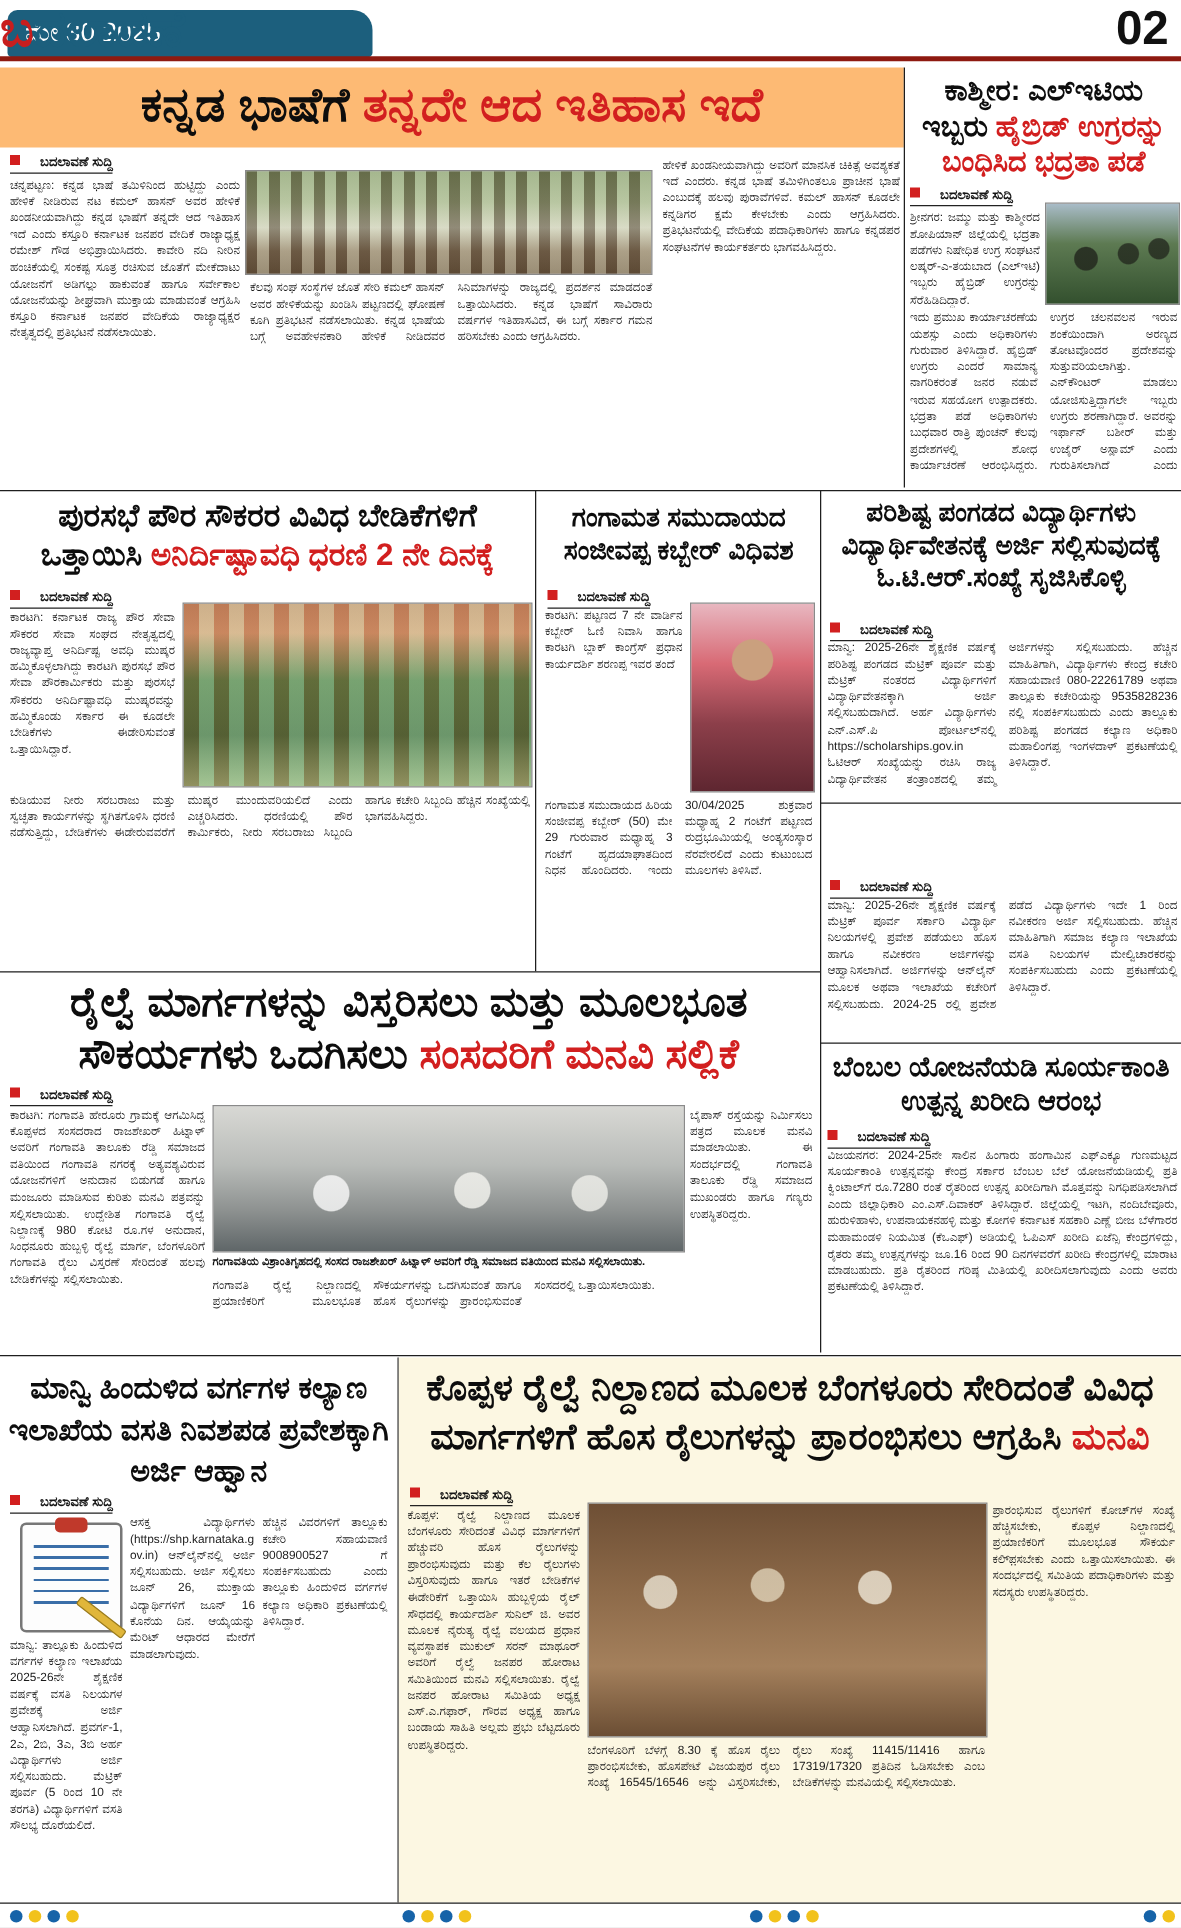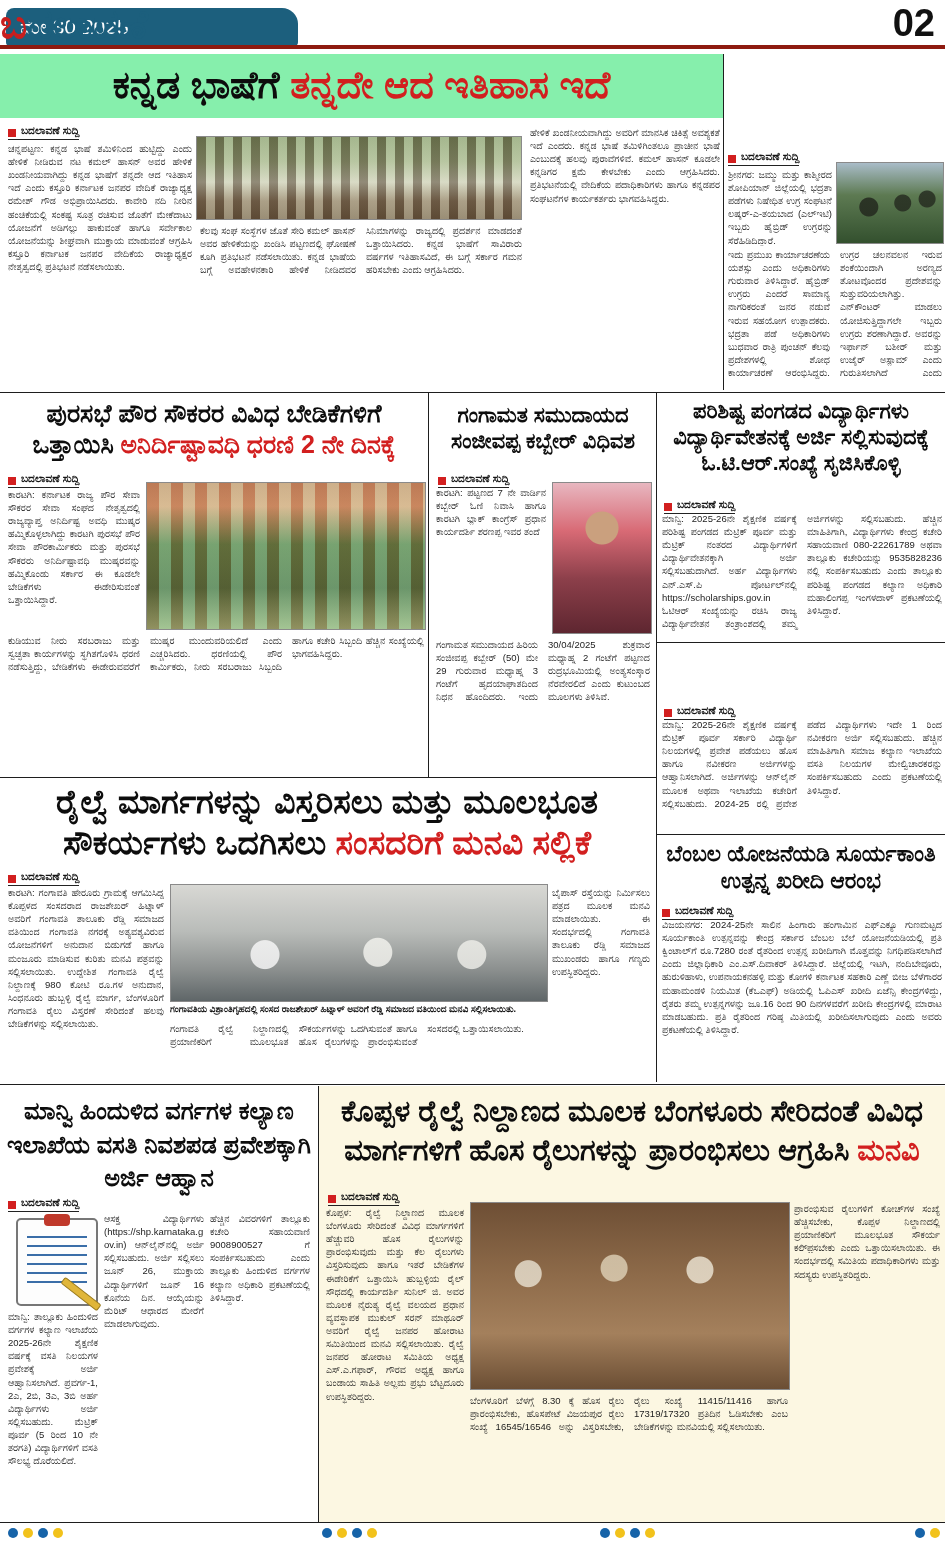--- a/index.html
+++ b/index.html
@@ -6,21 +6,21 @@
   .page{position:relative;width:945px;height:1542px;background:#ffffff;
         font-family:"Liberation Sans","DejaVu Sans",sans-serif;overflow:hidden;margin:0 auto}
   .abs{position:absolute}
   .bodytxt{font-size:9.5px;line-height:1.38;text-align:justify;color:#1c1c1c;overflow:hidden;word-break:break-word}
   .cols2{column-count:2;column-gap:10px}
   .cols3{column-count:3;column-gap:10px}
   .hl{font-weight:bold;text-align:center;color:#0d0d0d;line-height:1.24}
   .redtxt{color:#d21f1f}
   .rule{background:#1e1e1e}
   .maroon-rule{background:#8e1a10}
-  .byline{display:flex;align-items:flex-end;gap:5px;border-bottom:1.5px solid #222;padding-bottom:2px;width:max-content}
+  .byline{display:flex;align-items:flex-start;gap:16px;border-bottom:1.5px solid #222;padding-bottom:2px;width:max-content}
   .sq{width:8px;height:8px;background:#d21f1f;display:inline-block}
   .byl{font-size:10.5px;font-weight:bold;color:#151515}
   .caption{font-size:9px;font-weight:bold;color:#111;text-align:justify;line-height:1.3}
   .photo{border:1px solid #8a8a8a}
   .ph-green{background:
     repeating-linear-gradient(90deg,rgba(70,45,30,.45) 0 9px,rgba(235,225,205,.35) 9px 18px),
     linear-gradient(180deg,#7fa06c 0%,#9db88a 30%,#cfd8c2 55%,#8a7d62 78%,#6f6147 100%)}
   .ph-forest{background:
     radial-gradient(circle at 30% 55%,rgba(35,40,30,.85) 0 9px,transparent 10px),
     radial-gradient(circle at 62% 50%,rgba(35,40,30,.8) 0 8px,transparent 9px),
@@ -59,35 +59,38 @@
 
   <div class="abs" style="left:6px;top:8px;width:292px;height:38px;background:#1c5f7d;border-radius:8px 16px 4px 4px">
     <div style="color:#fff;font-weight:normal;font-size:21px;line-height:38px;padding-left:14px">ಮೇ 30 2025</div>
   </div>
   <div class="abs" style="left:0;right:0;top:2px;font-size:40px;font-weight:bold">
     <span style="color:#c81e1e">ಬ</span><span style="color:#1c5f7d">ದಲಾವಣೆ</span>
   </div>
   <div class="abs" style="right:10px;top:2px;font-size:38px;font-weight:bold;color:#111">02</div>
   <div class="abs maroon-rule" style="left:0;top:45px;width:945px;height:4px"></div>
 
-  <div class="abs" style="left:0;top:54px;width:723px;height:64px;background:#86efac;display:flex;align-items:center;justify-content:center">
+  <div class="abs" style="left:0;top:54px;width:723px;height:64px;background:#fdba74;display:flex;align-items:center;justify-content:center">
     <div class="hl" style="font-size:38px;white-space:nowrap">
       <span>ಕನ್ನಡ ಭಾಷೆಗೆ </span><span class="redtxt">ತನ್ನದೇ ಆದ ಇತಿಹಾಸ ಇದೆ</span>
     </div>
   </div>
   <div class="byline abs" style="left:8px;top:124px">
     <span class="sq"></span>
     <span class="byl">ಬದಲಾವಣೆ ಸುದ್ದಿ</span>
   </div>
   <div class="abs photo ph-green" style="left:196px;top:136px;width:324px;height:82px"></div>
   <div class="abs bodytxt" style="left:8px;top:142px;width:184px;height:246px">ಚನ್ನಪಟ್ಟಣ: ಕನ್ನಡ ಭಾಷೆ ತಮಿಳಿನಿಂದ ಹುಟ್ಟಿದ್ದು ಎಂದು ಹೇಳಿಕೆ ನೀಡಿರುವ ನಟ ಕಮಲ್ ಹಾಸನ್ ಅವರ ಹೇಳಿಕೆ ಖಂಡನೀಯವಾಗಿದ್ದು ಕನ್ನಡ ಭಾಷೆಗೆ ತನ್ನದೇ ಆದ ಇತಿಹಾಸ ಇದೆ ಎಂದು ಕಸ್ತೂರಿ ಕರ್ನಾಟಕ ಜನಪರ ವೇದಿಕೆ ರಾಜ್ಯಾಧ್ಯಕ್ಷ ರಮೇಶ್ ಗೌಡ ಅಭಿಪ್ರಾಯಿಸಿದರು. ಕಾವೇರಿ ನದಿ ನೀರಿನ ಹಂಚಿಕೆಯಲ್ಲಿ ಸಂಕಷ್ಟ ಸೂತ್ರ ರಚಿಸುವ ಜೊತೆಗೆ ಮೇಕೆದಾಟು ಯೋಜನೆಗೆ ಅಡಿಗಲ್ಲು ಹಾಕುವಂತೆ ಹಾಗೂ ಸರ್ವೇಕಾಲ ಯೋಜನೆಯನ್ನು ಶೀಘ್ರವಾಗಿ ಮುಕ್ತಾಯ ಮಾಡುವಂತೆ ಆಗ್ರಹಿಸಿ ಕಸ್ತೂರಿ ಕರ್ನಾಟಕ ಜನಪರ ವೇದಿಕೆಯ ರಾಜ್ಯಾಧ್ಯಕ್ಷರ ನೇತೃತ್ವದಲ್ಲಿ ಪ್ರತಿಭಟನೆ ನಡೆಸಲಾಯಿತು.</div>
   <div class="abs bodytxt cols2" style="left:200px;top:224px;width:322px;height:164px">ಕೆಲವು ಸಂಘ ಸಂಸ್ಥೆಗಳ ಜೊತೆ ಸೇರಿ ಕಮಲ್ ಹಾಸನ್ ಅವರ ಹೇಳಿಕೆಯನ್ನು ಖಂಡಿಸಿ ಪಟ್ಟಣದಲ್ಲಿ ಘೋಷಣೆ ಕೂಗಿ ಪ್ರತಿಭಟನೆ ನಡೆಸಲಾಯಿತು. ಕನ್ನಡ ಭಾಷೆಯ ಬಗ್ಗೆ ಅವಹೇಳನಕಾರಿ ಹೇಳಿಕೆ ನೀಡಿದವರ ಸಿನಿಮಾಗಳನ್ನು ರಾಜ್ಯದಲ್ಲಿ ಪ್ರದರ್ಶನ ಮಾಡದಂತೆ ಒತ್ತಾಯಿಸಿದರು. ಕನ್ನಡ ಭಾಷೆಗೆ ಸಾವಿರಾರು ವರ್ಷಗಳ ಇತಿಹಾಸವಿದೆ, ಈ ಬಗ್ಗೆ ಸರ್ಕಾರ ಗಮನ ಹರಿಸಬೇಕು ಎಂದು ಆಗ್ರಹಿಸಿದರು.</div>
   <div class="abs bodytxt" style="left:530px;top:126px;width:190px;height:266px">ಹೇಳಿಕೆ ಖಂಡನೀಯವಾಗಿದ್ದು ಅವರಿಗೆ ಮಾನಸಿಕ ಚಿಕಿತ್ಸೆ ಅವಶ್ಯಕತೆ ಇದೆ ಎಂದರು. ಕನ್ನಡ ಭಾಷೆ ತಮಿಳಿಗಿಂತಲೂ ಪ್ರಾಚೀನ ಭಾಷೆ ಎಂಬುದಕ್ಕೆ ಹಲವು ಪುರಾವೆಗಳಿವೆ. ಕಮಲ್ ಹಾಸನ್ ಕೂಡಲೇ ಕನ್ನಡಿಗರ ಕ್ಷಮೆ ಕೇಳಬೇಕು ಎಂದು ಆಗ್ರಹಿಸಿದರು. ಪ್ರತಿಭಟನೆಯಲ್ಲಿ ವೇದಿಕೆಯ ಪದಾಧಿಕಾರಿಗಳು ಹಾಗೂ ಕನ್ನಡಪರ ಸಂಘಟನೆಗಳ ಕಾರ್ಯಕರ್ತರು ಭಾಗವಹಿಸಿದ್ದರು.</div>
   <div class="abs rule" style="left:723px;top:54px;width:1px;height:336px"></div>
 
+  <div class="abs hl" style="left:728px;top:58px;width:214px;font-size:23px">
+    <span>ಕಾಶ್ಮೀರ: ಎಲ್‌ಇಟಿಯ ಇಬ್ಬರು </span><span class="redtxt">ಹೈಬ್ರಿಡ್ ಉಗ್ರರನ್ನು ಬಂಧಿಸಿದ ಭದ್ರತಾ ಪಡೆ</span>
+  </div>
   <div class="byline abs" style="left:728px;top:150px">
     <span class="sq"></span>
     <span class="byl">ಬದಲಾವಣೆ ಸುದ್ದಿ</span>
   </div>
   <div class="abs photo ph-forest" style="left:836px;top:162px;width:106px;height:80px"></div>
   <div class="abs bodytxt" style="left:728px;top:168px;width:104px;height:78px">ಶ್ರೀನಗರ: ಜಮ್ಮು ಮತ್ತು ಕಾಶ್ಮೀರದ ಶೋಪಿಯಾನ್ ಜಿಲ್ಲೆಯಲ್ಲಿ ಭದ್ರತಾ ಪಡೆಗಳು ನಿಷೇಧಿತ ಉಗ್ರ ಸಂಘಟನೆ ಲಷ್ಕರ್-ಎ-ತಯಬಾದ (ಎಲ್‌ಇಟಿ) ಇಬ್ಬರು ಹೈಬ್ರಿಡ್ ಉಗ್ರರನ್ನು ಸೆರೆಹಿಡಿದಿದ್ದಾರೆ.</div>
   <div class="abs bodytxt cols2" style="left:728px;top:248px;width:214px;height:140px">ಇದು ಪ್ರಮುಖ ಕಾರ್ಯಾಚರಣೆಯ ಯಶಸ್ಸು ಎಂದು ಅಧಿಕಾರಿಗಳು ಗುರುವಾರ ತಿಳಿಸಿದ್ದಾರೆ. ಹೈಬ್ರಿಡ್ ಉಗ್ರರು ಎಂದರೆ ಸಾಮಾನ್ಯ ನಾಗರಿಕರಂತೆ ಜನರ ನಡುವೆ ಇರುವ ಸಹಯೋಗ ಉತ್ಪಾದಕರು. ಭದ್ರತಾ ಪಡೆ ಅಧಿಕಾರಿಗಳು ಬುಧವಾರ ರಾತ್ರಿ ಪುಂಚನ್ ಕೆಲವು ಪ್ರದೇಶಗಳಲ್ಲಿ ಶೋಧ ಕಾರ್ಯಾಚರಣೆ ಆರಂಭಿಸಿದ್ದರು. ಉಗ್ರರ ಚಲನವಲನ ಇರುವ ಶಂಕೆಯಿಂದಾಗಿ ಅರಣ್ಯದ ತೋಟವೊಂದರ ಪ್ರದೇಶವನ್ನು ಸುತ್ತುವರಿಯಲಾಗಿತ್ತು. ಎನ್‌ಕೌಂಟರ್ ಮಾಡಲು ಯೋಜಿಸುತ್ತಿದ್ದಾಗಲೇ ಇಬ್ಬರು ಉಗ್ರರು ಶರಣಾಗಿದ್ದಾರೆ. ಅವರನ್ನು ಇರ್ಫಾನ್ ಬಶೀರ್ ಮತ್ತು ಉಜೈರ್ ಅಸ್ಲಾಮ್ ಎಂದು ಗುರುತಿಸಲಾಗಿದೆ ಎಂದು ಅಧಿಕಾರಿಗಳು ಮಾಹಿತಿ ನೀಡಿದ್ದಾರೆ. ಬಂಧಿತರಿಂದ ಎಕೆ-56 ರೈಫಲ್ಸ್, ನಾಲ್ಕು ಮ್ಯಾಗಜಿನ್‌ಗಳು, 102 ಸುತ್ತು ಗುಂಡುಗಳು, ಎರಡು ಗ್ರ್ಯಾಂಡ್ ಗ್ರೆನೇಡ್‌ಗಳು, 5,400 ನಗದು, ಮೊಬೈಲ್, ಸ್ಮಾರ್ಟ್ ವಾಚ್, ಆಧಾರ್ ಕಾರ್ಡ್‌ಗಳನ್ನು ವಶಪಡಿಸಿಕೊಳ್ಳಲಾಗಿದೆ. ಬಂಧಿತರನ್ನು ಹೆಚ್ಚಿನ ತನಿಖೆಗೆ ಒಳಪಡಿಸಲಾಗಿದೆ.</div>
 
   <div class="abs rule" style="left:0;top:392px;width:945px;height:1px"></div>
 

